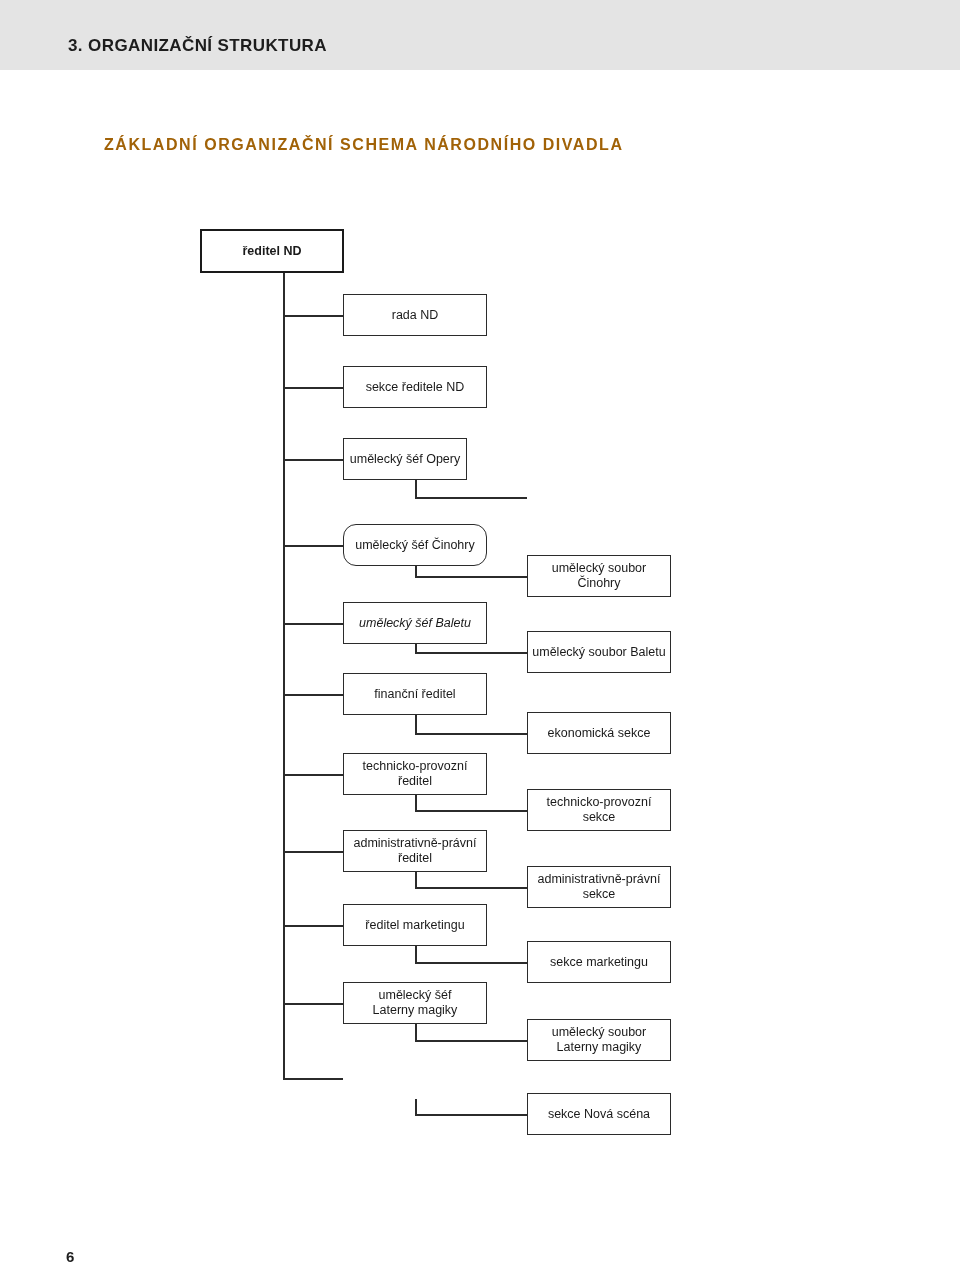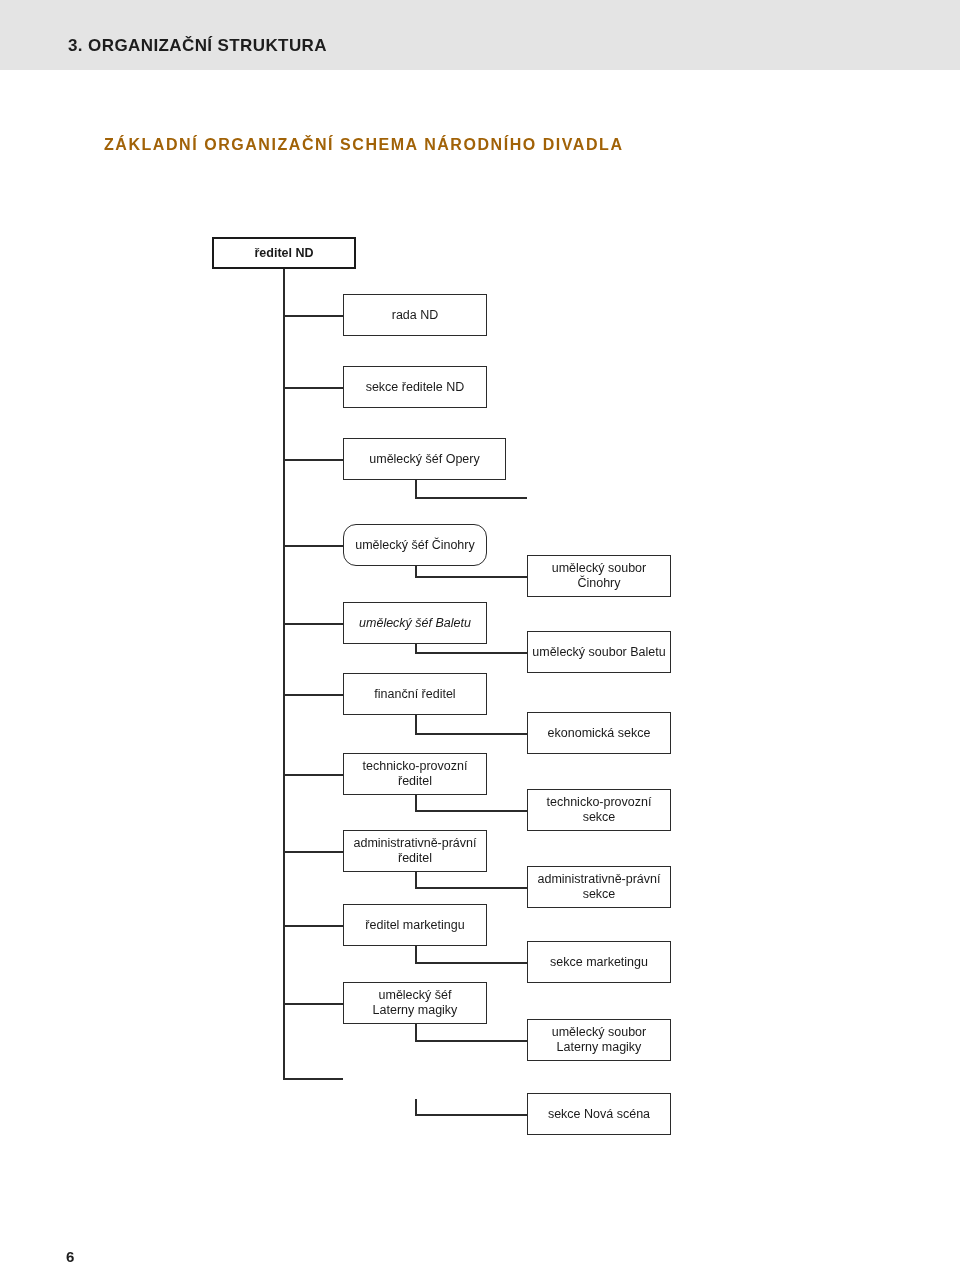--- a/index.html
+++ b/index.html
@@ -73,33 +73,33 @@
 <body>
 
 <div class="page">
 
   <div class="header-band"></div>
   <div class="header-title">3. ORGANIZAČNÍ STRUKTURA</div>
 
   <div class="section-title">ZÁKLADNÍ ORGANIZAČNÍ SCHEMA NÁRODNÍHO DIVADLA</div>
 
   <div class="chart" id="chart">
-      <div class="node root" style="left: 212px; top: 229px; width: 144px; height: 32px; margin-top: 8px;">
+      <div class="node root" style="left: 200px; top: 229px; width: 144px; height: 44px;">
         <span class="label">ředitel ND</span>
       </div>
       <div class="line v" style="left: 283px; top: 261px; width: 1.6px; height: 817px;"></div>
       <div class="node" style="left: 343px; top: 294px; width: 144px; height: 42px;">
         <span class="label">rada ND</span>
       </div>
       <div class="line h" style="left: 283px; top: 315px; width: 60px; height: 1.6px;"></div>
       <div class="node" style="left: 343px; top: 366px; width: 144px; height: 42px;">
         <span class="label">sekce ředitele ND</span>
       </div>
       <div class="line h" style="left: 283px; top: 387px; width: 60px; height: 1.6px;"></div>
-      <div class="node" style="left: 343px; top: 438px; width: 163px; height: 42px;">
+      <div class="node" style="left: 343px; top: 438px; width: 124px; height: 42px;">
         <span class="label">umělecký šéf Opery</span>
       </div>
       <div class="line h" style="left: 283px; top: 459px; width: 60px; height: 1.6px;"></div>
       <div class="node" style="left: 343px; top: 524px; width: 144px; height: 42px; border-radius: 13px;">
         <span class="label">umělecký šéf Činohry</span>
       </div>
       <div class="line h" style="left: 283px; top: 545px; width: 60px; height: 1.6px;"></div>
       <div class="node" style="left: 343px; top: 602px; width: 144px; height: 42px; font-style: italic;">
         <span class="label">umělecký šéf Baletu</span>
       </div>

